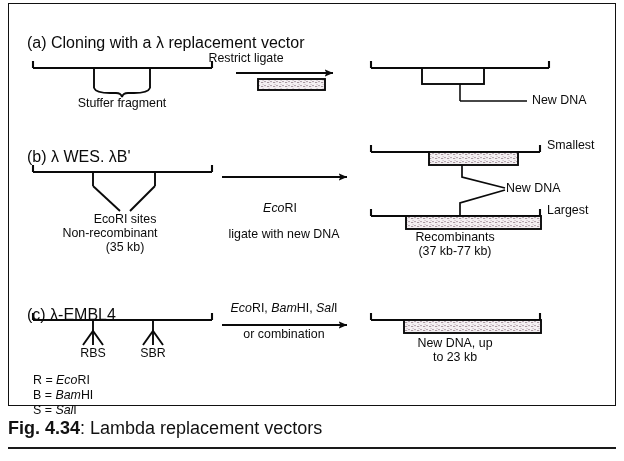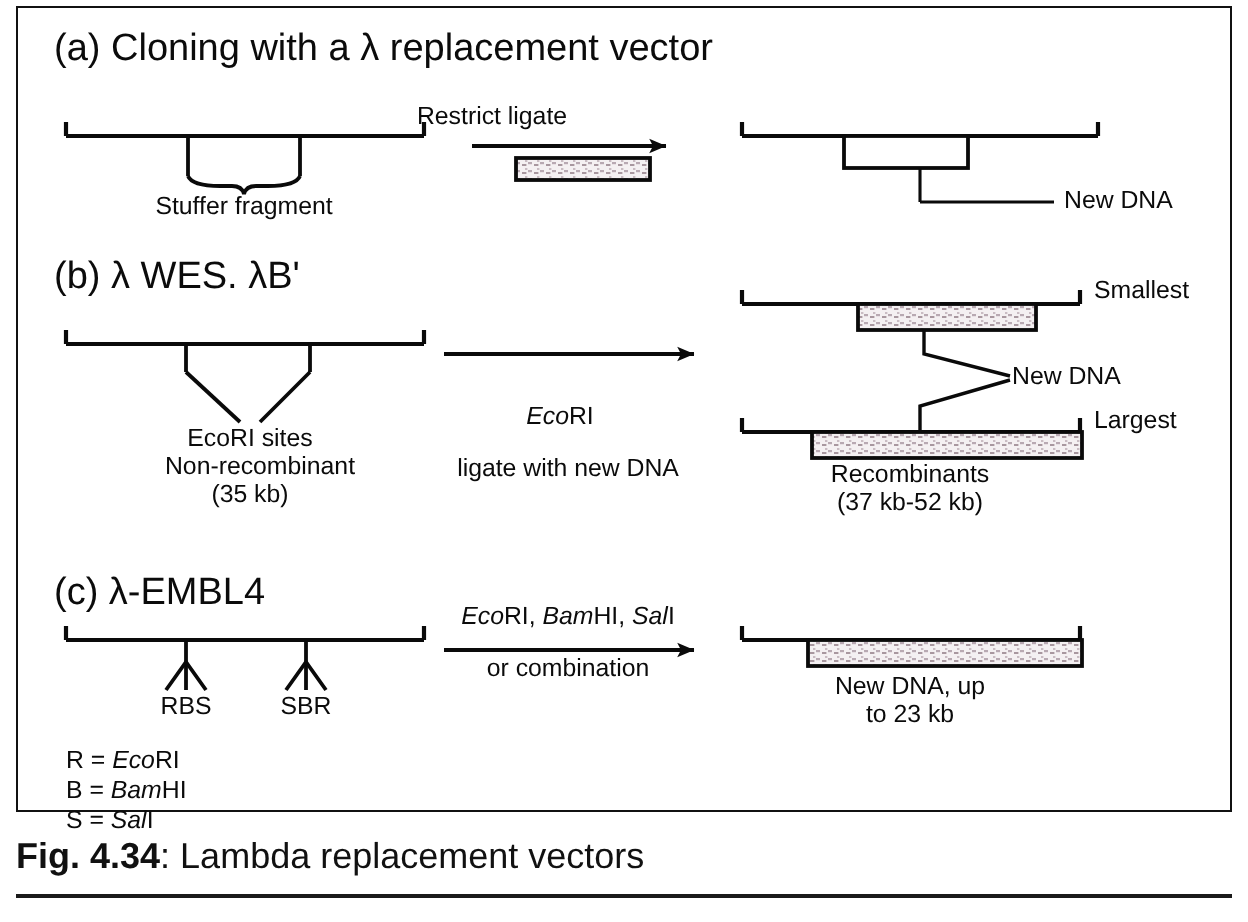--- a/index.html
+++ b/index.html
@@ -10,21 +10,21 @@
   }
   #figure-frame{
     position:absolute;left:8px;top:3px;width:608px;height:403px;
     border:1.6px solid #111;box-sizing:border-box;background:#fff;
   }
   .svg-layer{position:absolute;left:0;top:0;width:624px;height:461px;}
   .lbl{
     position:absolute;white-space:pre;line-height:1.12;
     font-size:12.4px;color:#0b0b0b;
   }
-  .sec-head{font-size:19px;}
+  .sec-head{font-size:16px;margin-top:20px;}
   .ital{font-style:italic;}
   .ctr{text-align:center;transform:translateX(-50%);}
   .caption{
     position:absolute;left:8px;top:418px;font-size:18px;color:#111;
     white-space:pre;
   }
   .caption b{font-weight:bold;}
   #bottom-rule{
     position:absolute;left:8px;top:447px;width:608px;height:0;
     border-top:2.1px solid #1a1a1a;
@@ -153,28 +153,28 @@
 
 <div class="lbl" style="left:532px;top:94px;">New DNA</div>
 
 <div class="lbl sec-head" style="left:27px;top:128px;">(b) λ WES. λB'</div>
 
 <div class="lbl ctr" style="left:280px;top:154px;margin-top:48px;"><span class="ital">Eco</span><span>RI</span></div>
 
 <div class="lbl ctr" style="left:284px;top:180px;margin-top:48px;">ligate with new DNA</div>
 
 <div class="lbl ctr" style="left:125px;top:213px;">EcoRI sites</div>
-<div class="lbl ctr" style="left:130px;top:227px;">Non-recombinant</div>
+<div class="lbl ctr" style="left:110px;top:227px;">Non-recombinant</div>
 <div class="lbl ctr" style="left:125px;top:241px;">(35 kb)</div>
 
 <div class="lbl" style="left:547px;top:139px;">Smallest</div>
 <div class="lbl" style="left:506px;top:182px;">New DNA</div>
 <div class="lbl" style="left:547px;top:204px;">Largest</div>
 <div class="lbl ctr" style="left:455px;top:231px;">Recombinants</div>
-<div class="lbl ctr" style="left:455px;top:245px;">(37 kb-52 kb)</div>
+<div class="lbl ctr" style="left:455px;top:245px;">(37 kb-77 kb)</div>
 
 <div class="lbl sec-head" style="left:27px;top:286px;">(c) λ-EMBL4</div>
 
 <div class="lbl ctr" style="left:284px;top:302px;"><span class="ital">Eco</span>RI, <span class="ital">Bam</span>HI, <span class="ital">Sal</span>I</div>
 
 <div class="lbl ctr" style="left:284px;top:328px;">or combination</div>
 
 <div class="lbl ctr" style="left:93px;top:347px;">RBS</div>
 <div class="lbl ctr" style="left:153px;top:347px;">SBR</div>
 

